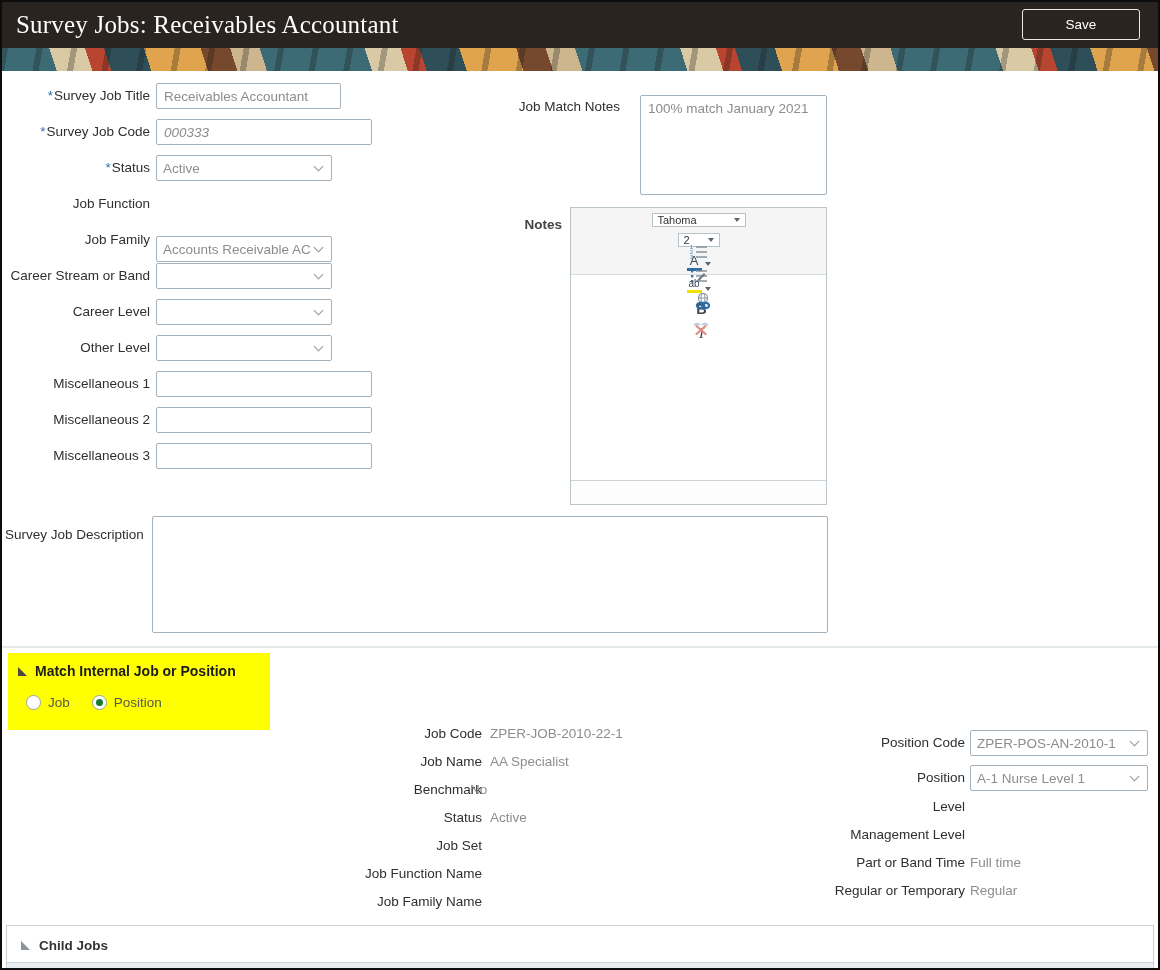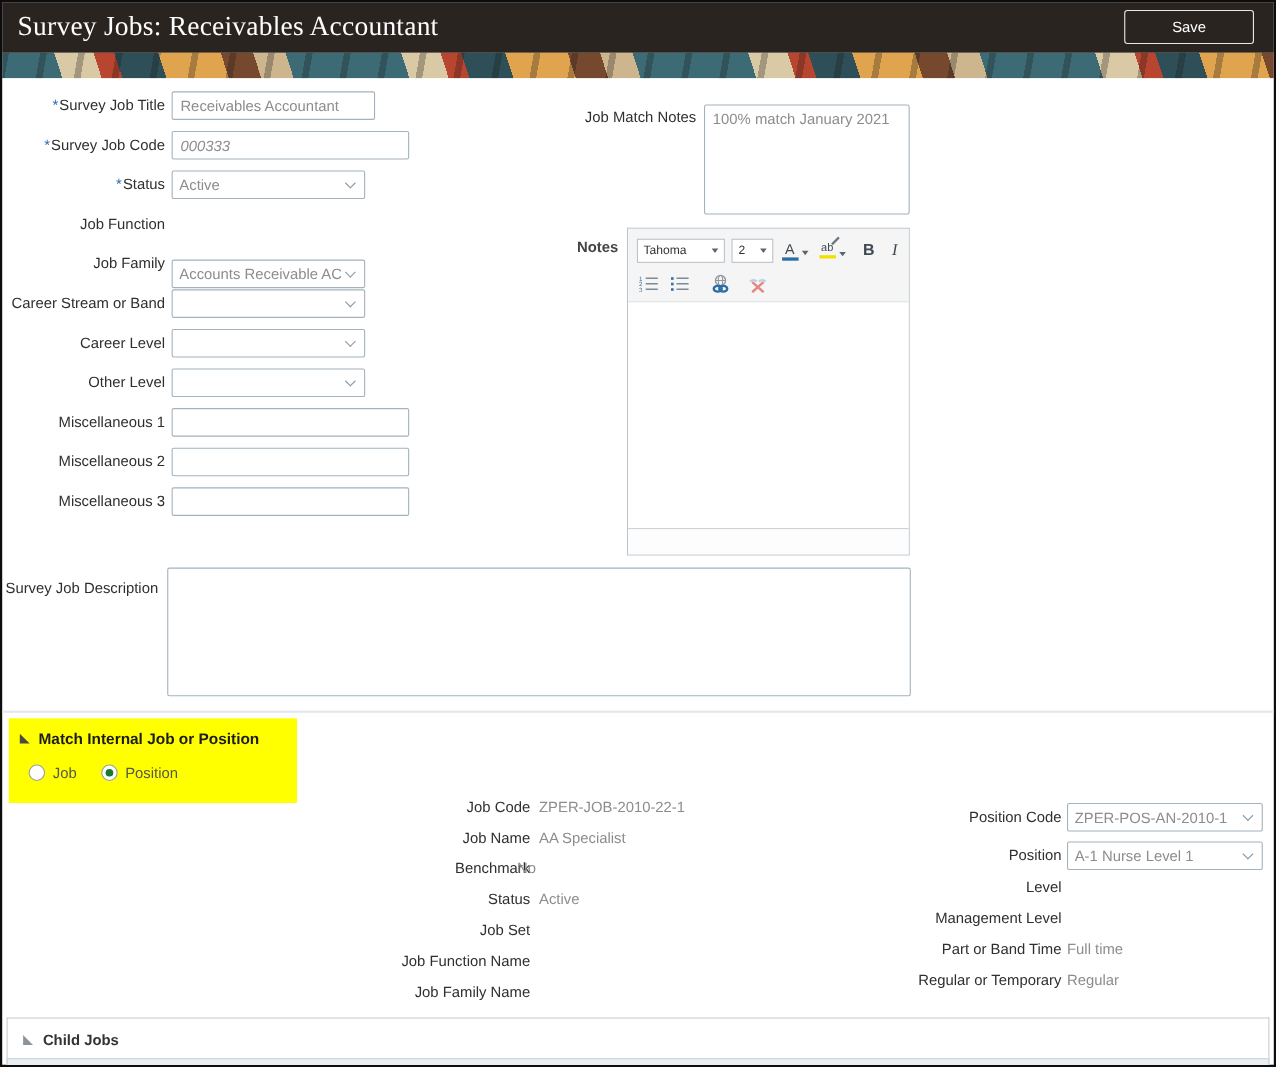--- a/index.html
+++ b/index.html
@@ -55,21 +55,21 @@
   }
   textarea.ta {
     position:absolute; border:1px solid #a3b2bc; border-radius:2px; resize:none;
     font-family:"Liberation Sans",sans-serif; font-size:13.5px; color:#8d8d8d;
     padding:5px 7px; outline:none; background:#fff;
   }
   
   .rte { position:absolute; left:570px; top:207px; width:257px; height:298px;
          border:1px solid #b9c4cb; background:#fff; }
   .rte-toolbar { height:67px; background:#f5f5f5; border-bottom:1px solid #d9dde0; padding:5px 8px 0 8px; }
-  .rte-row { display:flex; align-items:center; height:30px; gap:6px; }
+  .rte-row { display:flex; align-items:center; height:30px; gap:6px;flex-direction:column; }
   .mini-sel { height:22px; border:1px solid #b8c2c9; background:#fff; display:flex; align-items:center;
               padding:0 5px; gap:6px; cursor:pointer; }
   .mini-sel .mval { font-size:11px; color:#333; }
   .caret { width:0; height:0; border-left:3.5px solid transparent; border-right:3.5px solid transparent;
            border-top:4px solid #5a6670; }
   .tbtn { display:flex; align-items:flex-start; cursor:pointer; padding:1px 2px; }
   .fc-wrap { display:flex; flex-direction:column; align-items:center; line-height:1; }
   .fc-a { font-size:13px; color:#3f4a52; font-weight:400; }
   .fc-bar { width:15px; height:3px; margin-top:1px; }
   .bar-blue { background:#2e6da4; }
@@ -147,21 +147,21 @@
   </div>
   <div class="selbox" style="left:156px; top:335px; width:176px;">
     <span class="val"></span>
       <span class="chev"></span>
   </div>
 
   <input class="tf" style="left: 156px; top: 371px; width: 216px;" value="">
   <input class="tf" style="left: 156px; top: 407px; width: 216px;" value="">
   <input class="tf" style="left: 156px; top: 443px; width: 216px;" value="">
 
-  <div class="lbl" style="right:527px; top:97px; line-height:20px;margin-left:48px;">Job Match Notes</div>
+  <div class="lbl" style="right:540px; top:97px; line-height:20px;margin-left:48px;">Job Match Notes</div>
   <textarea class="ta" style="left: 640px; top: 95px; width: 187px; height: 100px;">100% match January 2021</textarea>
 
   <div class="lbl notes-lbl" style="right:598px; top:215px; line-height:20px;">Notes</div>
   <div class="rte">
     <div class="rte-toolbar">
       <div class="rte-row">
         <div class="mini-sel" style="width:94px;">
           <span class="mval" style="flex:1;">Tahoma</span>
             <span class="caret"></span>
         </div>

